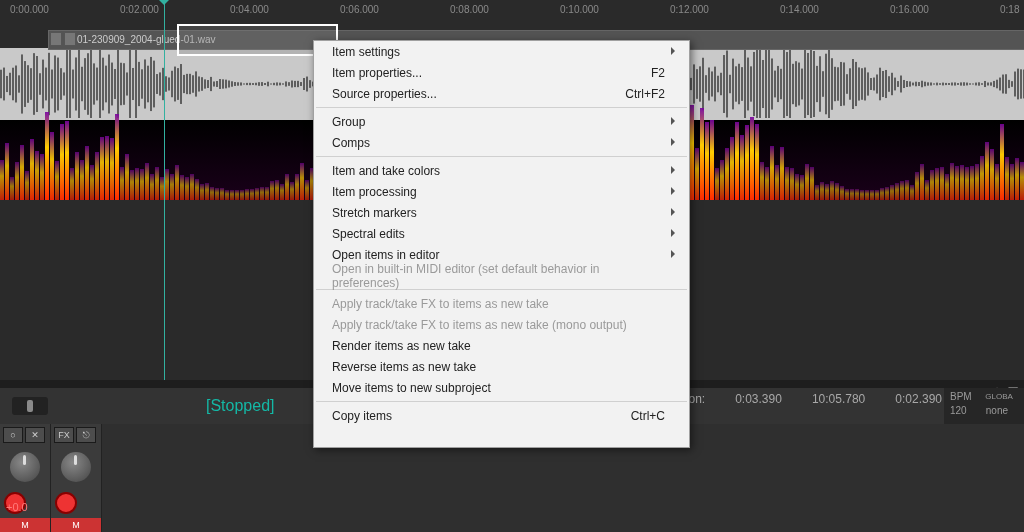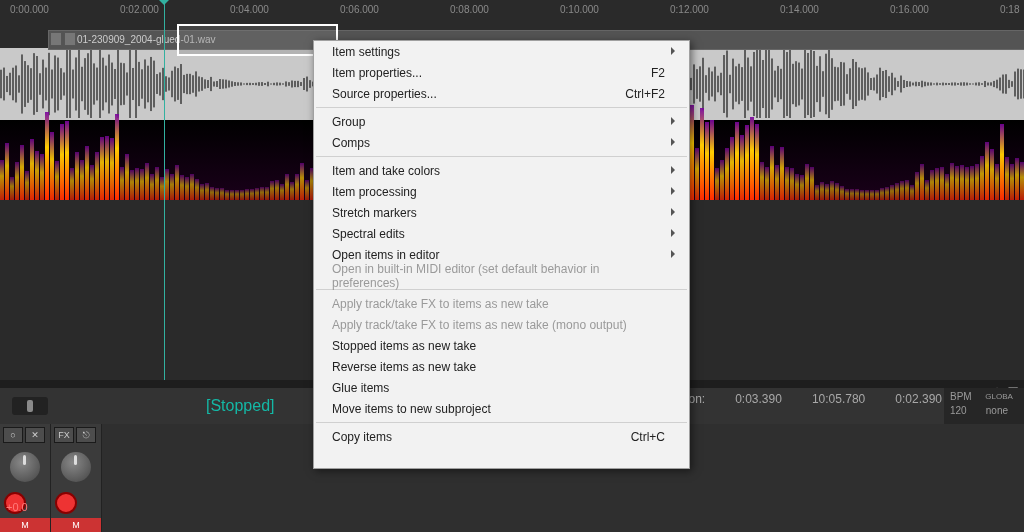--- a/index.html
+++ b/index.html
@@ -670,27 +670,24 @@
       <span>Open in built-in MIDI editor (set default behavior in preferences)</span>
     </div>
     <div class="sep"></div>
     <div class="mi disabled">
       <span>Apply track/take FX to items as new take</span>
     </div>
     <div class="mi disabled">
       <span>Apply track/take FX to items as new take (mono output)</span>
     </div>
     <div class="mi">
-      <span>Stopped items as new take</span>
+      <span>Render items as new take</span>
     </div>
     <div class="mi">
       <span>Reverse items as new take</span>
-    </div>
-    <div class="mi">
-      <span>Glue items</span>
     </div>
     <div class="mi">
       <span>Move items to new subproject</span>
     </div>
     <div class="sep"></div>
     <div class="mi">
       <span>Copy items</span>
       <span>Ctrl+C</span>
     </div>
     <div class="mi"></div>

